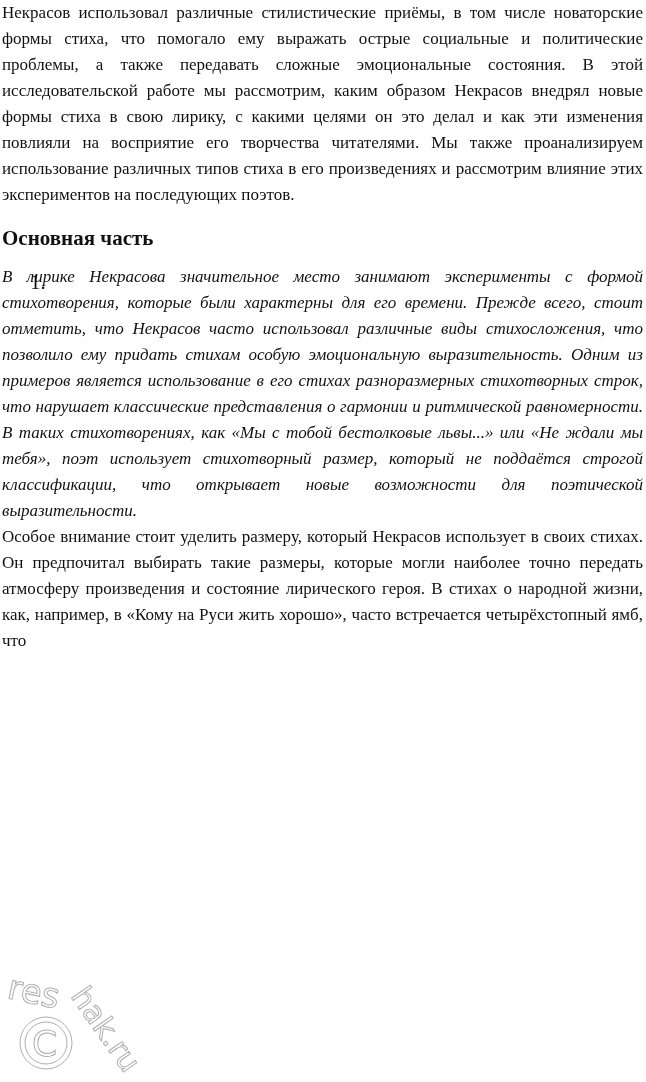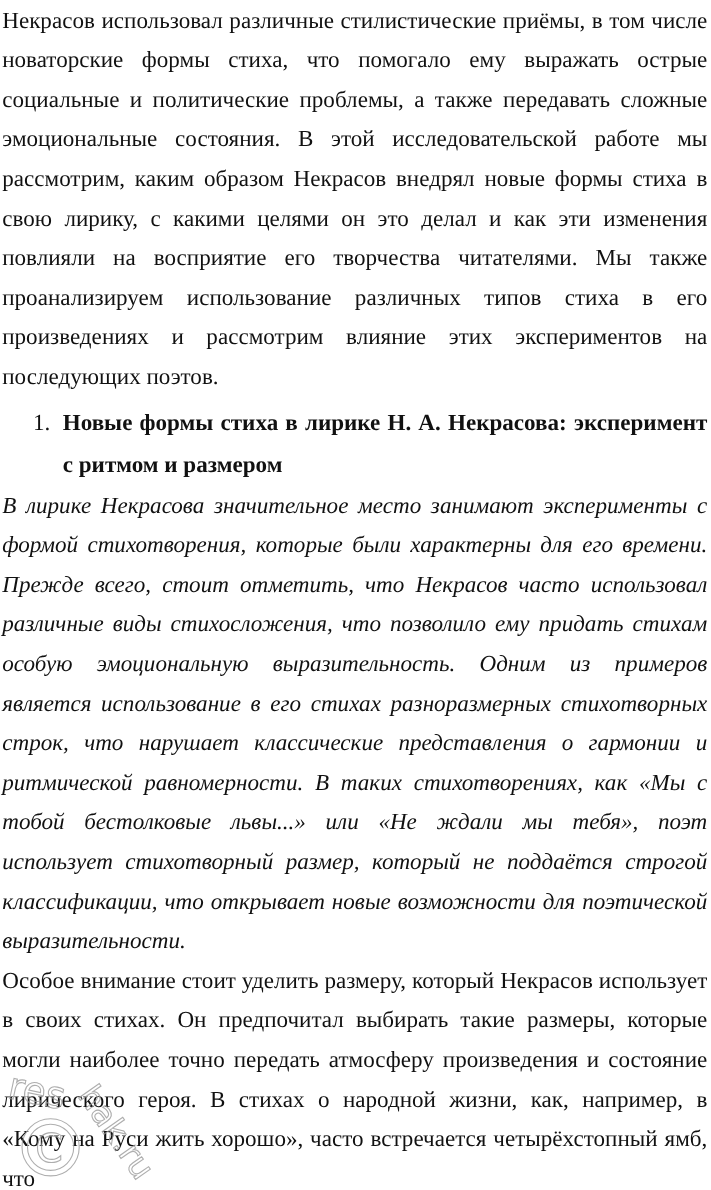--- a/index.html
+++ b/index.html
@@ -17,22 +17,22 @@
     }
     .page {
       position: absolute;
       left: 0;
       top: 0;
       width: 641px;
       padding-left: 2px;
     }
     p.para {
       margin: 0;
-      font-size: 21px;
-      line-height: 36px;
+      font-size: 17px;
+      line-height: 26px;
       text-align: justify;
       text-align-last: left;
     }
     .p1 { margin-top: -4px; }
     .heading {
       font-weight: bold;
       font-size: 21px;
       line-height: 37.6px;
       margin: 12px 0 0 0;
     }
@@ -66,25 +66,25 @@
       height: 114px;
       pointer-events: none;
     }
   </style>
 </head>
 <body>
 
 <div class="page">
   <p class="para p1">Некрасов использовал различные стилистические приёмы, в том числе новаторские формы стиха, что помогало ему выражать острые социальные и политические проблемы, а также передавать сложные эмоциональные состояния. В этой исследовательской работе мы рассмотрим, каким образом Некрасов внедрял новые формы стиха в свою лирику, с какими целями он это делал и как эти изменения повлияли на восприятие его творчества читателями. Мы также проанализируем использование различных типов стиха в его произведениях и рассмотрим влияние этих экспериментов на последующих поэтов.</p>
 
+  <div class="heading">Основная часть</div>
 
   <ol class="list">
     <li class="list-item">
       <span class="list-num">1.</span>
-      <span>Новые формы стиха в лирике Н. А. Некрасова: эксперимент с ритмом и размером</span>
     </li>
   </ol>
 
   <p class="para p2">В лирике Некрасова значительное место занимают эксперименты с формой стихотворения, которые были характерны для его времени. Прежде всего, стоит отметить, что Некрасов часто использовал различные виды стихосложения, что позволило ему придать стихам особую эмоциональную выразительность. Одним из примеров является использование в его стихах разноразмерных стихотворных строк, что нарушает классические представления о гармонии и ритмической равномерности. В таких стихотворениях, как «Мы с тобой бестолковые львы...» или «Не ждали мы тебя», поэт использует стихотворный размер, который не поддаётся строгой классификации, что открывает новые возможности для поэтической выразительности.</p>
 
   <p class="para p3">Особое внимание стоит уделить размеру, который Некрасов использует в своих стихах. Он предпочитал выбирать такие размеры, которые могли наиболее точно передать атмосферу произведения и состояние лирического героя. В стихах о народной жизни, как, например, в «Кому на Руси жить хорошо», часто встречается четырёхстопный ямб, что</p>
 </div>
 
 <div class="watermark">
   <svg width="200" height="114" viewBox="0 0 200 114">

